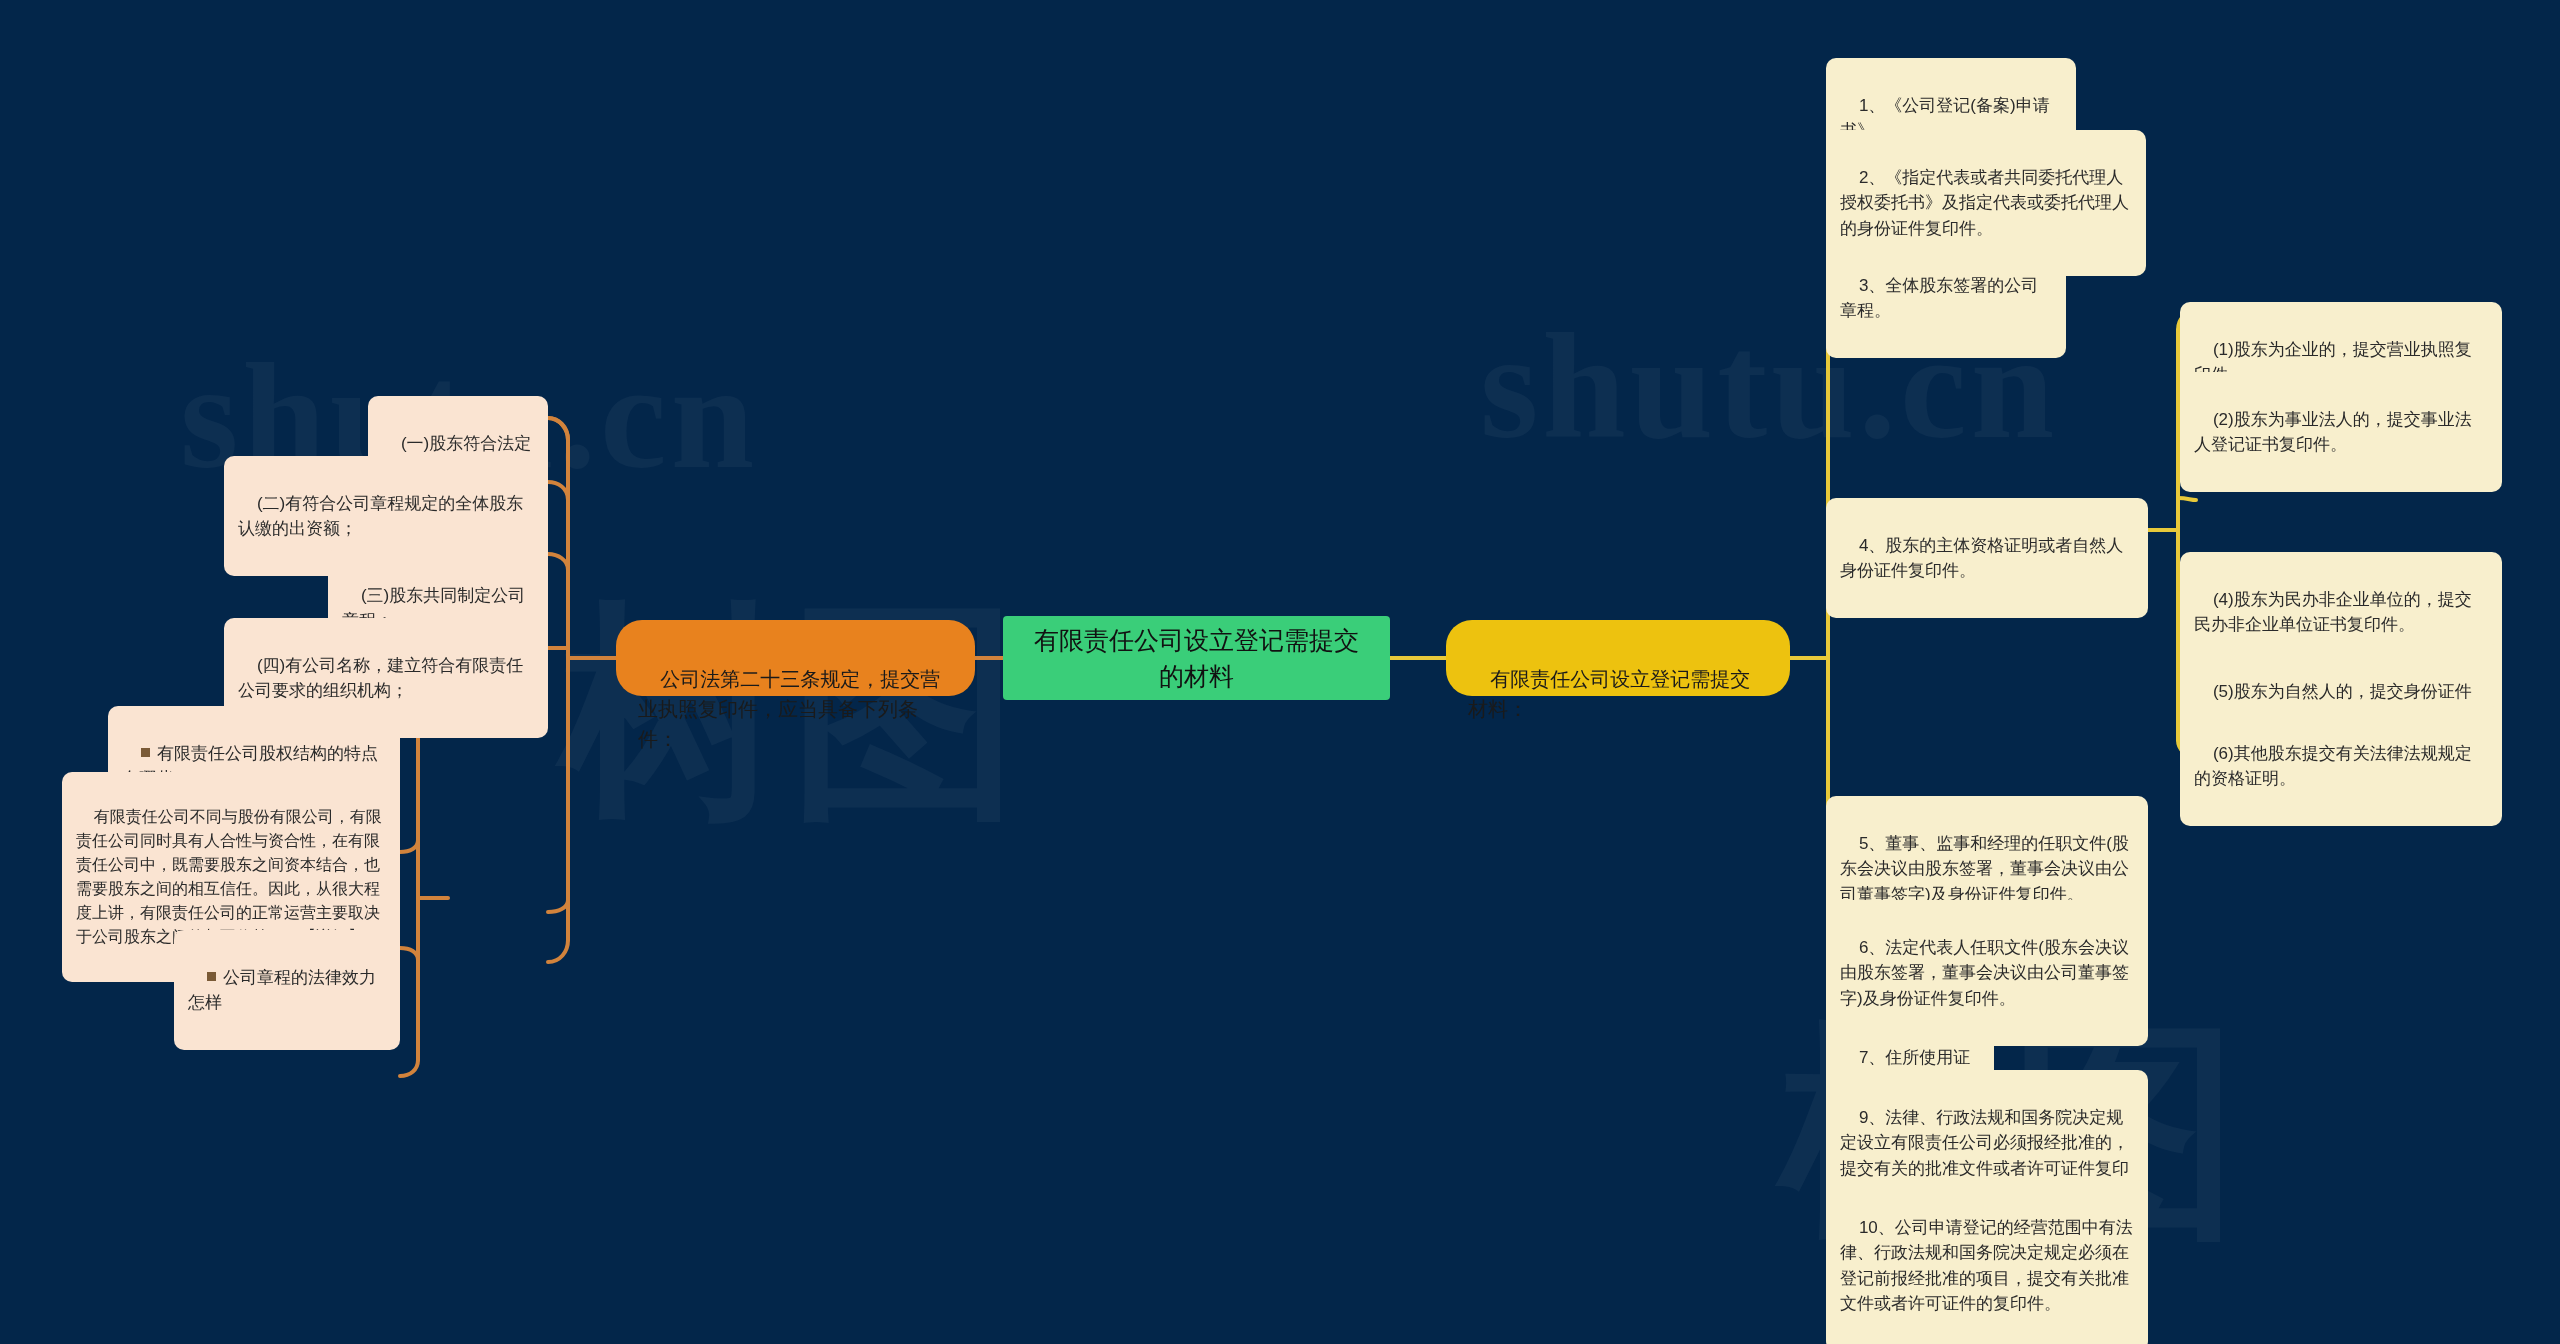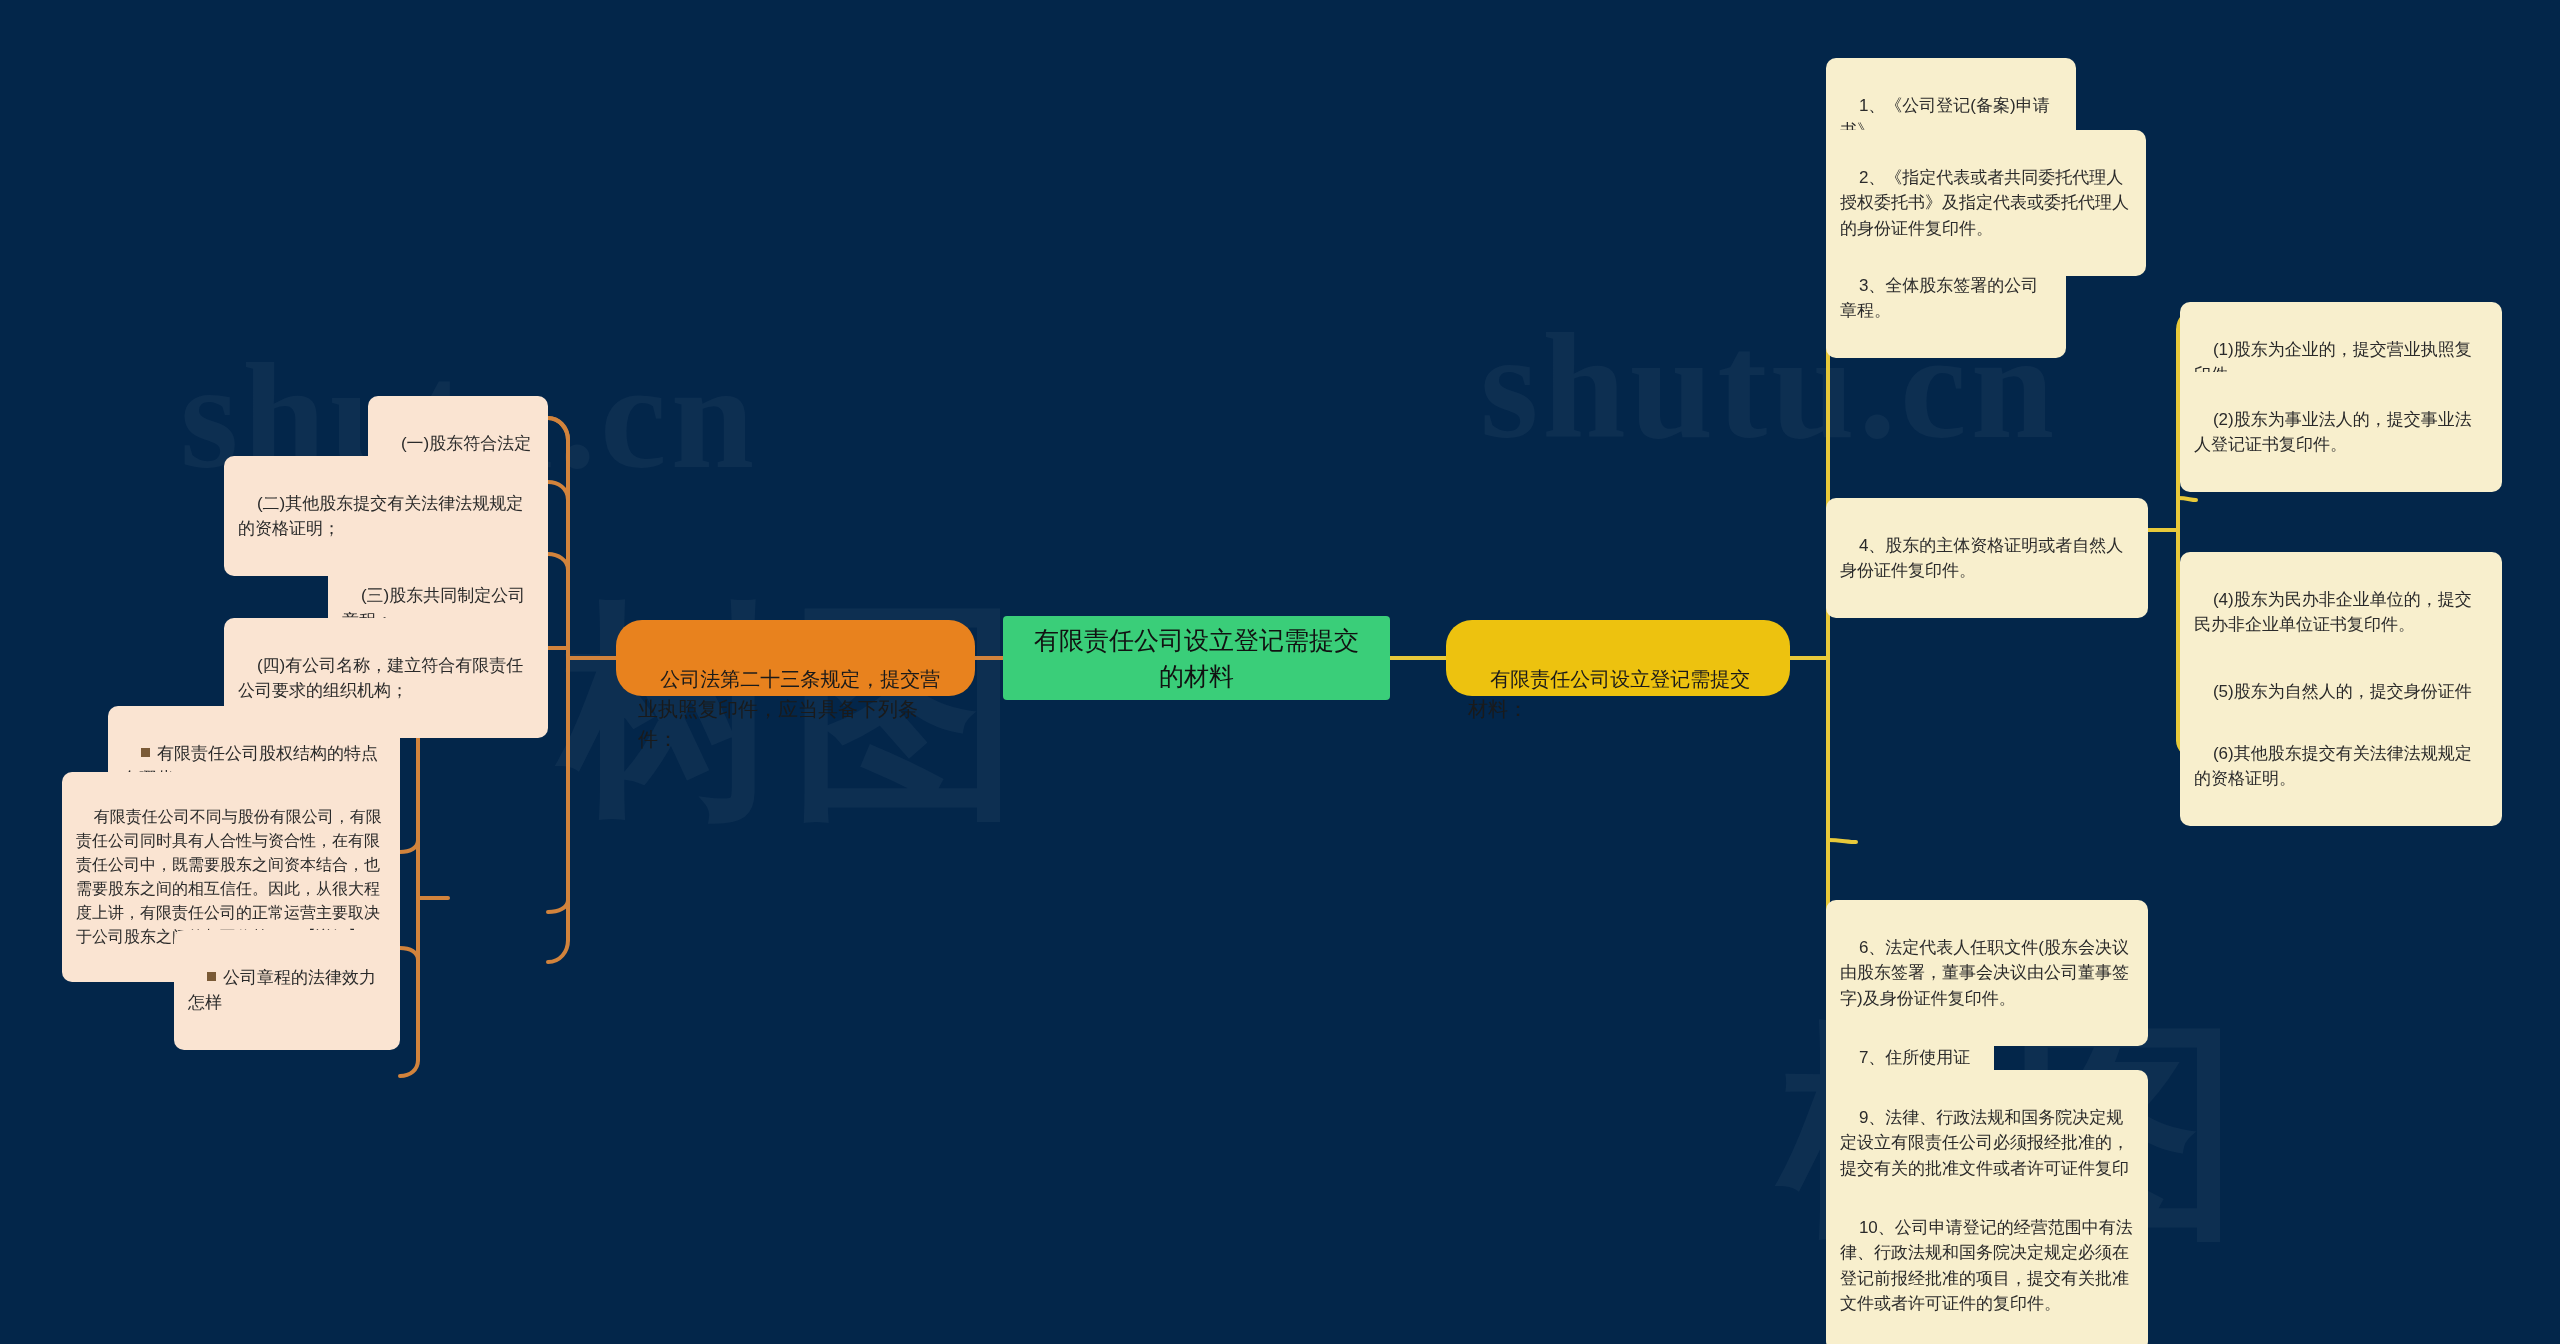--- a/index.html
+++ b/index.html
@@ -163,21 +163,21 @@
 
   <div class="node branch-orange" style="left:616px;top:620px;width:359px;height:76px;">
     <span>公司法第二十三条规定，提交营业执照复印件，应当具备下列条件：</span>
   </div>
 
   <div class="node leaf-peach" style="left:368px;top:396px;width:180px;">
     <span>(一)股东符合法定人数；</span>
   </div>
 
   <div class="node leaf-peach" style="left:224px;top:456px;width:324px;">
-    <span>(二)其他股东提交有关法律法规规定的资格证明；</span>
+    <span>(二)有符合公司章程规定的全体股东认缴的出资额；</span>
   </div>
 
   <div class="node leaf-peach" style="left:328px;top:548px;width:220px;">
     <span>(三)股东共同制定公司章程；</span>
   </div>
 
   <div class="node leaf-peach" style="left:224px;top:618px;width:324px;">
     <span>(四)有公司名称，建立符合有限责任公司要求的组织机构；</span>
   </div>
 
@@ -224,20 +224,23 @@
   <div class="node leaf-cream" style="left:2180px;top:552px;width:322px;">
     <span>(4)股东为民办非企业单位的，提交民办非企业单位证书复印件。</span>
   </div>
   <div class="node leaf-cream" style="left:2180px;top:644px;width:322px;">
     <span>(5)股东为自然人的，提交身份证件复印件。</span>
   </div>
   <div class="node leaf-cream" style="left:2180px;top:706px;width:322px;">
     <span>(6)其他股东提交有关法律法规规定的资格证明。</span>
   </div>
 
+  <div class="node leaf-cream" style="left:1826px;top:796px;width:322px;">
+    <span>5、董事、监事和经理的任职文件(股东会决议由股东签署，董事会决议由公司董事签字)及身份证件复印件。</span>
+  </div>
 
   <div class="node leaf-cream" style="left:1826px;top:900px;width:322px;">
     <span>6、法定代表人任职文件(股东会决议由股东签署，董事会决议由公司董事签字)及身份证件复印件。</span>
   </div>
 
   <div class="node leaf-cream" style="left:1826px;top:1010px;width:168px;">
     <span>7、住所使用证明。</span>
   </div>
 
   <div class="node leaf-cream" style="left:1826px;top:1070px;width:322px;">

